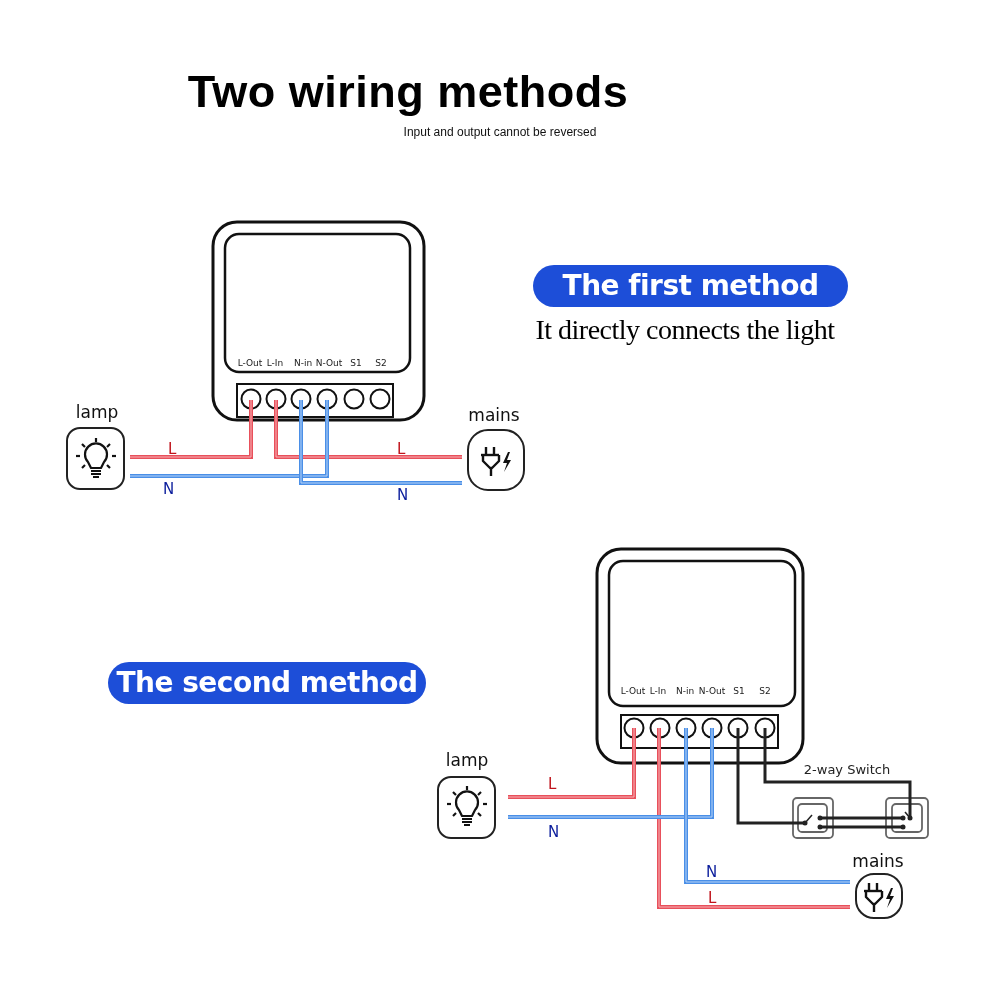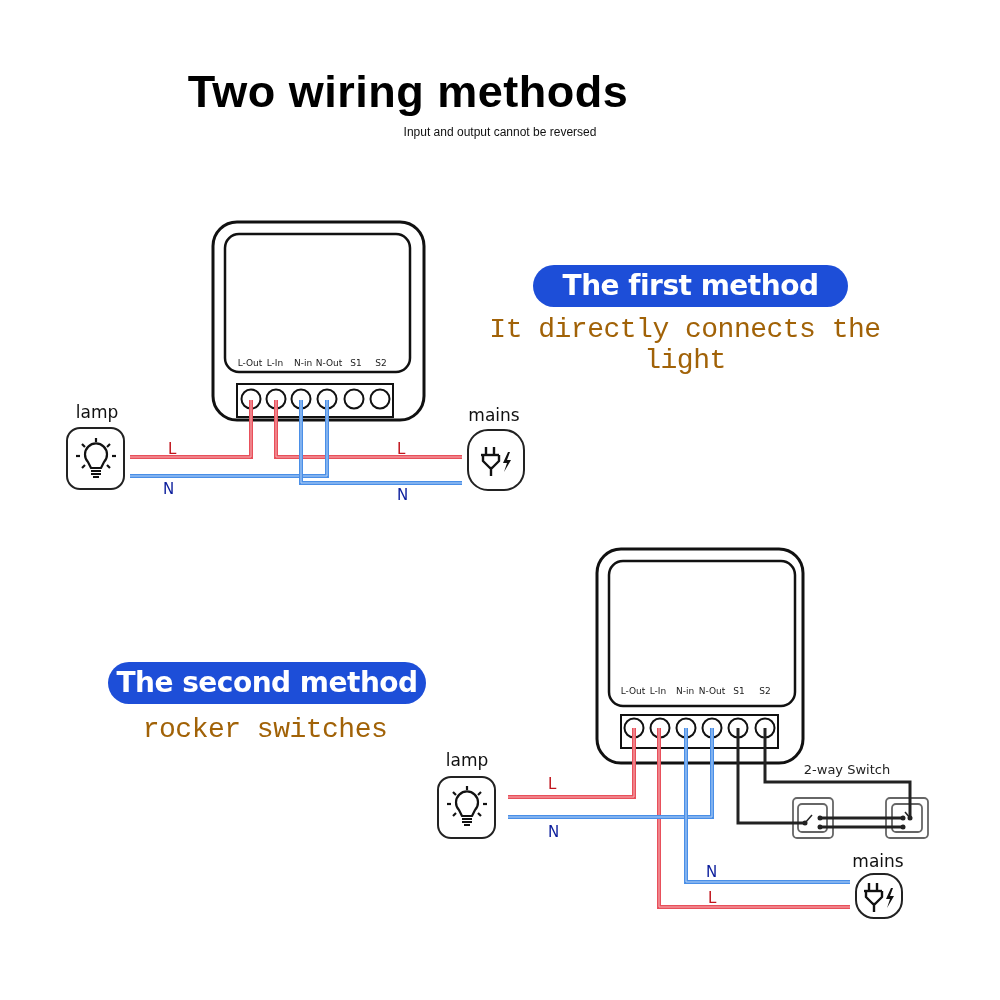--- a/index.html
+++ b/index.html
@@ -3,38 +3,37 @@
 <meta charset="utf-8">
 <style>
   html, body { margin:0; padding:0; background:#ffffff; }
   body { width:1000px; height:1000px; position:relative; overflow:hidden; font-family:"Liberation Sans", sans-serif; }
   .abs { position:absolute; }
   #title { left:0; width:816px; top:66px; text-align:center; font-size:45px; font-weight:bold; color:#000; letter-spacing:0.5px; }
   #subtitle { left:0; width:1000px; top:125px; text-align:center; font-size:12px; color:#111; }
   .pill { background:#1d4ed8; color:#fff; font-family:"DejaVu Sans", sans-serif; font-weight:bold; font-size:28px; border-radius:22px; text-align:center; line-height:42px; height:42px; letter-spacing:-0.5px; }
   #pill1 { left:533px; top:265px; width:315px; }
   #pill2 { left:108px; top:662px; width:318px; }
-  .desc { font-family:Liberation Mono, monospace; font-size:28px; color:#a16207; letter-spacing:-0.5px; }
+  .desc { font-family:Liberation Serif, serif; font-size:28px; color:#000000; letter-spacing:-0.5px; }
   #desc1 { left:470px; width:430px; top:314px; text-align:center; }
   #desc2 { left:90px; width:350px; top:710px; text-align:center; line-height:40px; }
   svg text { font-family:"DejaVu Sans", sans-serif; }
   #diagram { position:absolute; left:0; top:0; }
 </style>
 </head>
 <body>
 
 <div id="title" class="abs">Two wiring methods</div>
 <div id="subtitle" class="abs">Input and output cannot be reversed</div>
 
 <div id="pill1" class="abs pill">The first method</div>
 <div id="desc1" class="abs desc">It directly connects the light</div>
 
 <div id="pill2" class="abs pill">The second method</div>
 <div id="desc2" class="abs desc">
-  <div>rocker switches</div>
 </div>
 
 <svg id="diagram" width="1000" height="1000" viewBox="0 0 1000 1000">
   <defs>
     <g id="bulb">
 
       <path d="M -8 4 A 11 11 0 1 1 8 4 L 5 10 L -5 10 Z" fill="none" stroke="#111" stroke-width="2.2" stroke-linejoin="round"></path>
       <line x1="-5" y1="13" x2="5" y2="13" stroke="#111" stroke-width="2"></line>
       <line x1="-5" y1="16" x2="5" y2="16" stroke="#111" stroke-width="2"></line>
       <line x1="-3" y1="19" x2="3" y2="19" stroke="#111" stroke-width="2"></line>

